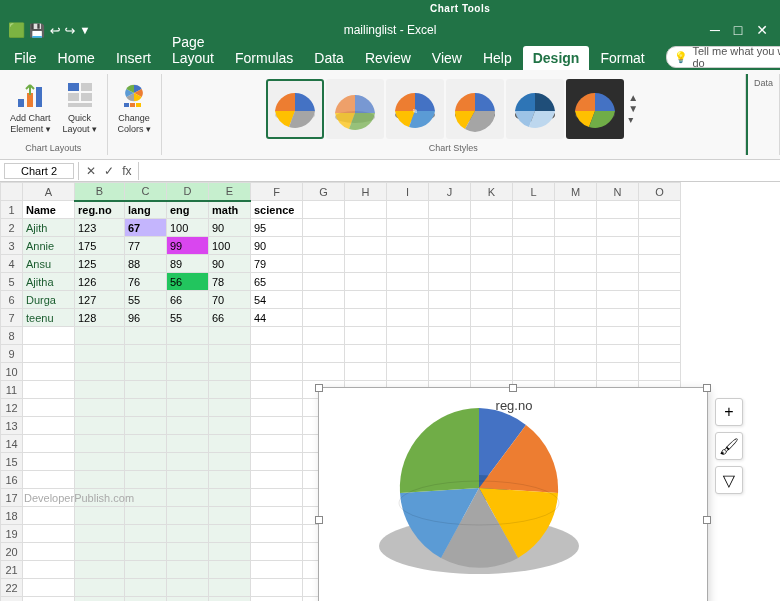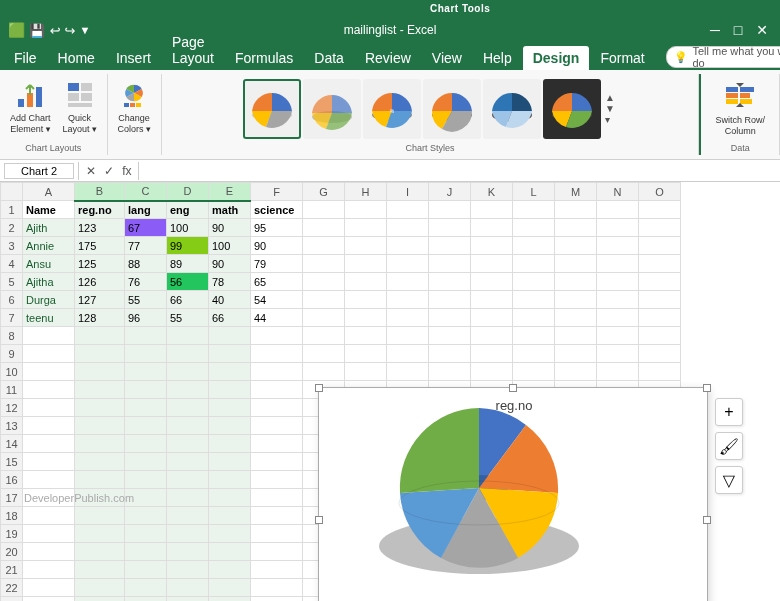--- a/index.html
+++ b/index.html
@@ -455,38 +455,20 @@
       <div class="ribbon-scroll-btn">
         <span>▲</span>
         <span>▼</span>
         <span>▾</span>
       </div>
     </div>
     <div class="ribbon-group-label" style="width:100%; text-align:center;">Chart Styles</div>
   </div>
 
   <div class="ribbon-group data-section">
-    <div class="ribbon-group-content">
-      <div class="switch-btn">
-        <div>
-          <svg width="32" height="32" viewBox="0 0 32 32">
-            <rect x="2" y="8" width="12" height="5" fill="#4472C4"></rect>
-            <rect x="2" y="14" width="12" height="5" fill="#ED7D31"></rect>
-            <rect x="2" y="20" width="12" height="5" fill="#FFC000"></rect>
-            <rect x="16" y="8" width="14" height="5" fill="#4472C4"></rect>
-            <rect x="16" y="14" width="10" height="5" fill="#ED7D31"></rect>
-            <rect x="16" y="20" width="12" height="5" fill="#FFC000"></rect>
-            <path d="M12 4 L20 4 L16 8 Z" fill="#555"></path>
-            <path d="M12 28 L20 28 L16 24 Z" fill="#555"></path>
-          </svg>
-        </div>
-        <span style="white-space:pre-line;text-align:center;line-height:1.2;">Switch Row/
-Column</span>
-      </div>
-    </div>
     <div class="ribbon-group-label">Data</div>
   </div>
 </div>
 
 <div id="formula-bar">
   <input id="cell-name-box" type="text" value="Chart 2" style="width: 70px; font-size: 11px; border: 1px solid rgb(204, 204, 204); padding: 1px 4px;">
   <div class="formula-divider"></div>
   <div id="formula-buttons">
     <span class="formula-btn">✕</span>
     <span class="formula-btn">✓</span>
@@ -536,40 +518,40 @@
             <td class="col-k" style="font-weight: 600;"></td>
             <td class="col-l" style="font-weight: 600;"></td>
             <td class="col-m" style="font-weight: 600;"></td>
             <td class="col-n" style="font-weight: 600;"></td>
             <td class="col-o" style="font-weight: 600;"></td>
           </tr>
           <tr>
             <td class="col-row-num">2</td>
             <td class="col-a" style="color: rgb(26, 92, 46); background: rgb(234, 244, 237);">Ajith</td>
             <td class="col-b" style="background: rgb(234, 244, 237);">123</td>
-            <td class="col-c" style="background: #8b5cf6;">67</td>
+            <td class="col-c" style="background: #c4b5fd; font-weight: bold;">67</td>
             <td class="col-d" style="background: rgb(234, 244, 237);">100</td>
             <td class="col-e" style="background: rgb(234, 244, 237);">90</td>
             <td class="col-f">95</td>
             <td class="col-g"></td>
             <td class="col-h"></td>
             <td class="col-i"></td>
             <td class="col-j"></td>
             <td class="col-k"></td>
             <td class="col-l"></td>
             <td class="col-m"></td>
             <td class="col-n"></td>
             <td class="col-o"></td>
           </tr>
           <tr>
             <td class="col-row-num">3</td>
             <td class="col-a" style="color: rgb(26, 92, 46); background: rgb(234, 244, 237);">Annie</td>
             <td class="col-b" style="background: rgb(234, 244, 237);">175</td>
             <td class="col-c" style="background: rgb(234, 244, 237);">77</td>
-            <td class="col-d" style="background: #84cc16;">99</td>
+            <td class="col-d" style="background: #d946ef;">99</td>
             <td class="col-e" style="background: rgb(234, 244, 237);">100</td>
             <td class="col-f">90</td>
             <td class="col-g"></td>
             <td class="col-h"></td>
             <td class="col-i"></td>
             <td class="col-j"></td>
             <td class="col-k"></td>
             <td class="col-l"></td>
             <td class="col-m"></td>
             <td class="col-n"></td>
@@ -610,21 +592,21 @@
             <td class="col-m"></td>
             <td class="col-n"></td>
             <td class="col-o"></td>
           </tr>
           <tr>
             <td class="col-row-num">6</td>
             <td class="col-a" style="color: rgb(26, 92, 46); background: rgb(234, 244, 237);">Durga</td>
             <td class="col-b" style="background: rgb(234, 244, 237);">127</td>
             <td class="col-c" style="background: rgb(234, 244, 237);">55</td>
             <td class="col-d" style="background: rgb(234, 244, 237);">66</td>
-            <td class="col-e" style="background: rgb(234, 244, 237);">40</td>
+            <td class="col-e" style="background: rgb(234, 244, 237);">70</td>
             <td class="col-f">54</td>
             <td class="col-g"></td>
             <td class="col-h"></td>
             <td class="col-i"></td>
             <td class="col-j"></td>
             <td class="col-k"></td>
             <td class="col-l"></td>
             <td class="col-m"></td>
             <td class="col-n"></td>
             <td class="col-o"></td>
@@ -993,14 +975,14 @@
         <rect x="172" y="0" width="10" height="10" fill="#A5A5A5"></rect>
         <text x="186" y="9" font-size="9" font-family="Calibri, Arial" fill="#404040">Ajitha</text>
         <rect x="226" y="0" width="10" height="10" fill="#5B9BD5"></rect>
         <text x="240" y="9" font-size="9" font-family="Calibri, Arial" fill="#404040">Durga</text>
         <rect x="283" y="0" width="10" height="10" fill="#70AD47"></rect>
         <text x="297" y="9" font-size="9" font-family="Calibri, Arial" fill="#404040">teenu</text>
       </g>
     </svg>
   </div>
 
-  <div class="watermark" style="top:auto; bottom:auto; position:absolute; left:24px; top:310px;">DeveloperPublish.com</div>
+  <div class="watermark" style="top:auto; bottom:auto; position:absolute; left:8px; top:310px;padding-left:16px;">DeveloperPublish.com</div>
 </div>
 
 </body></html>

